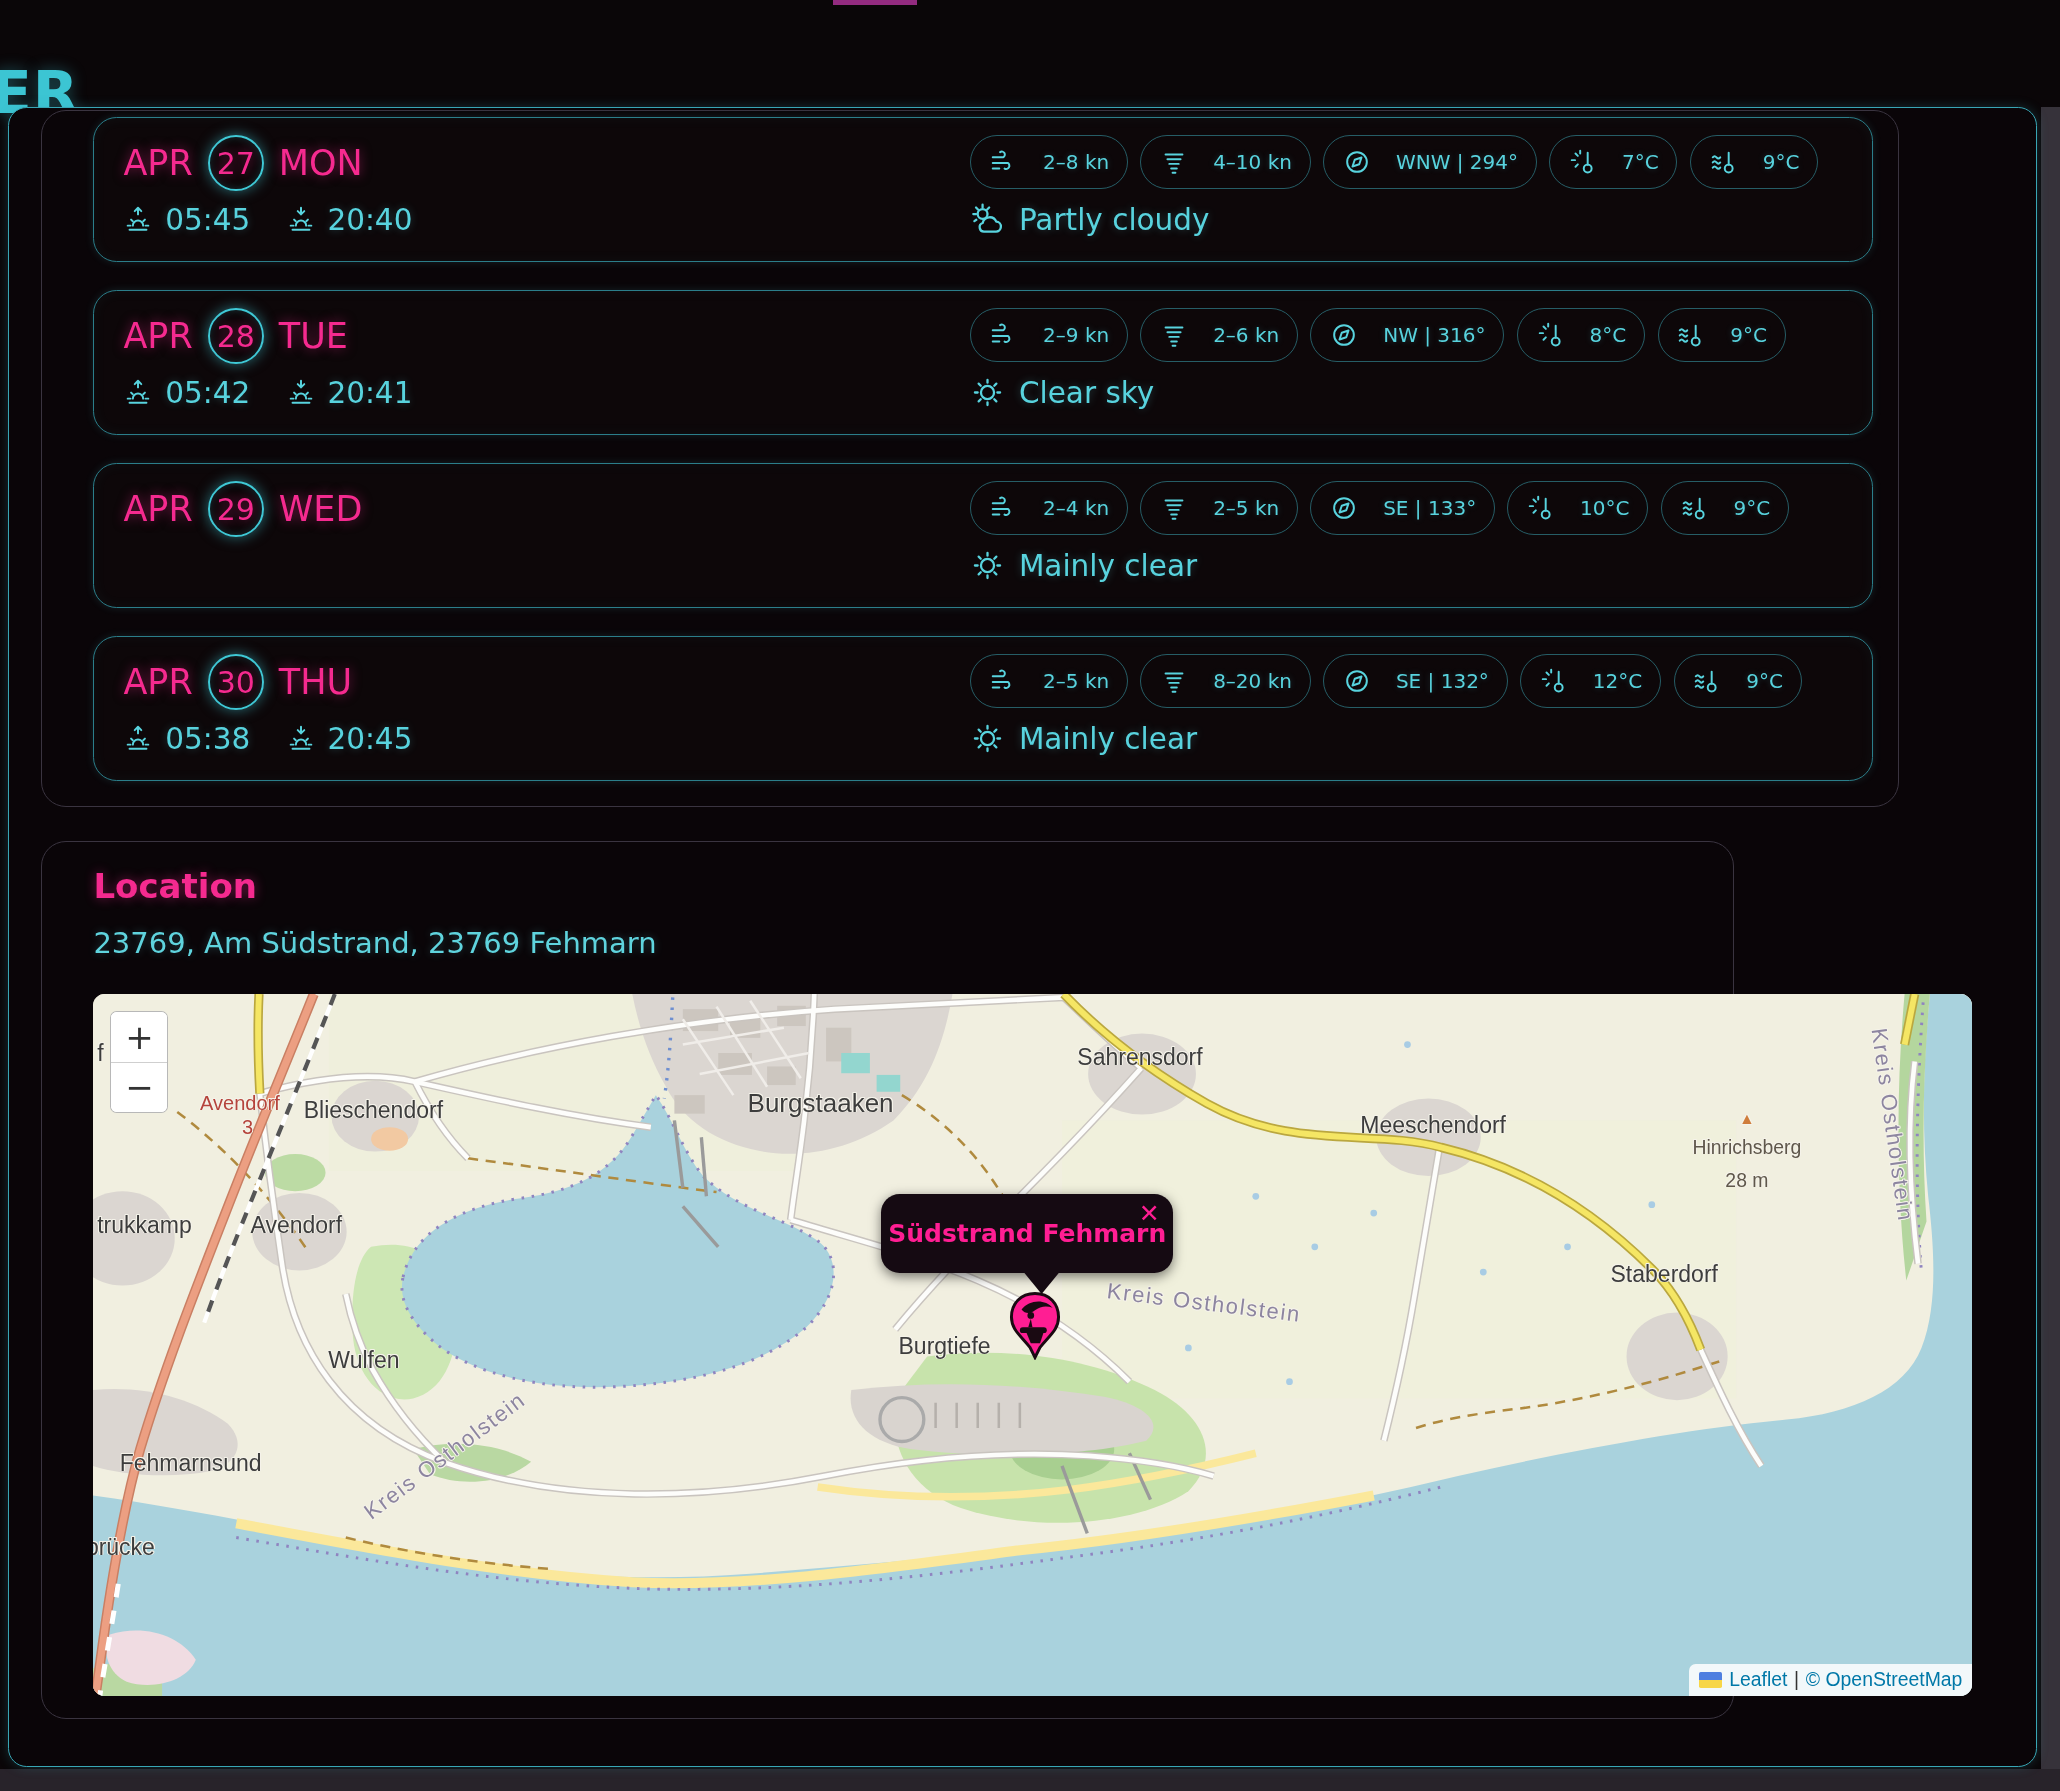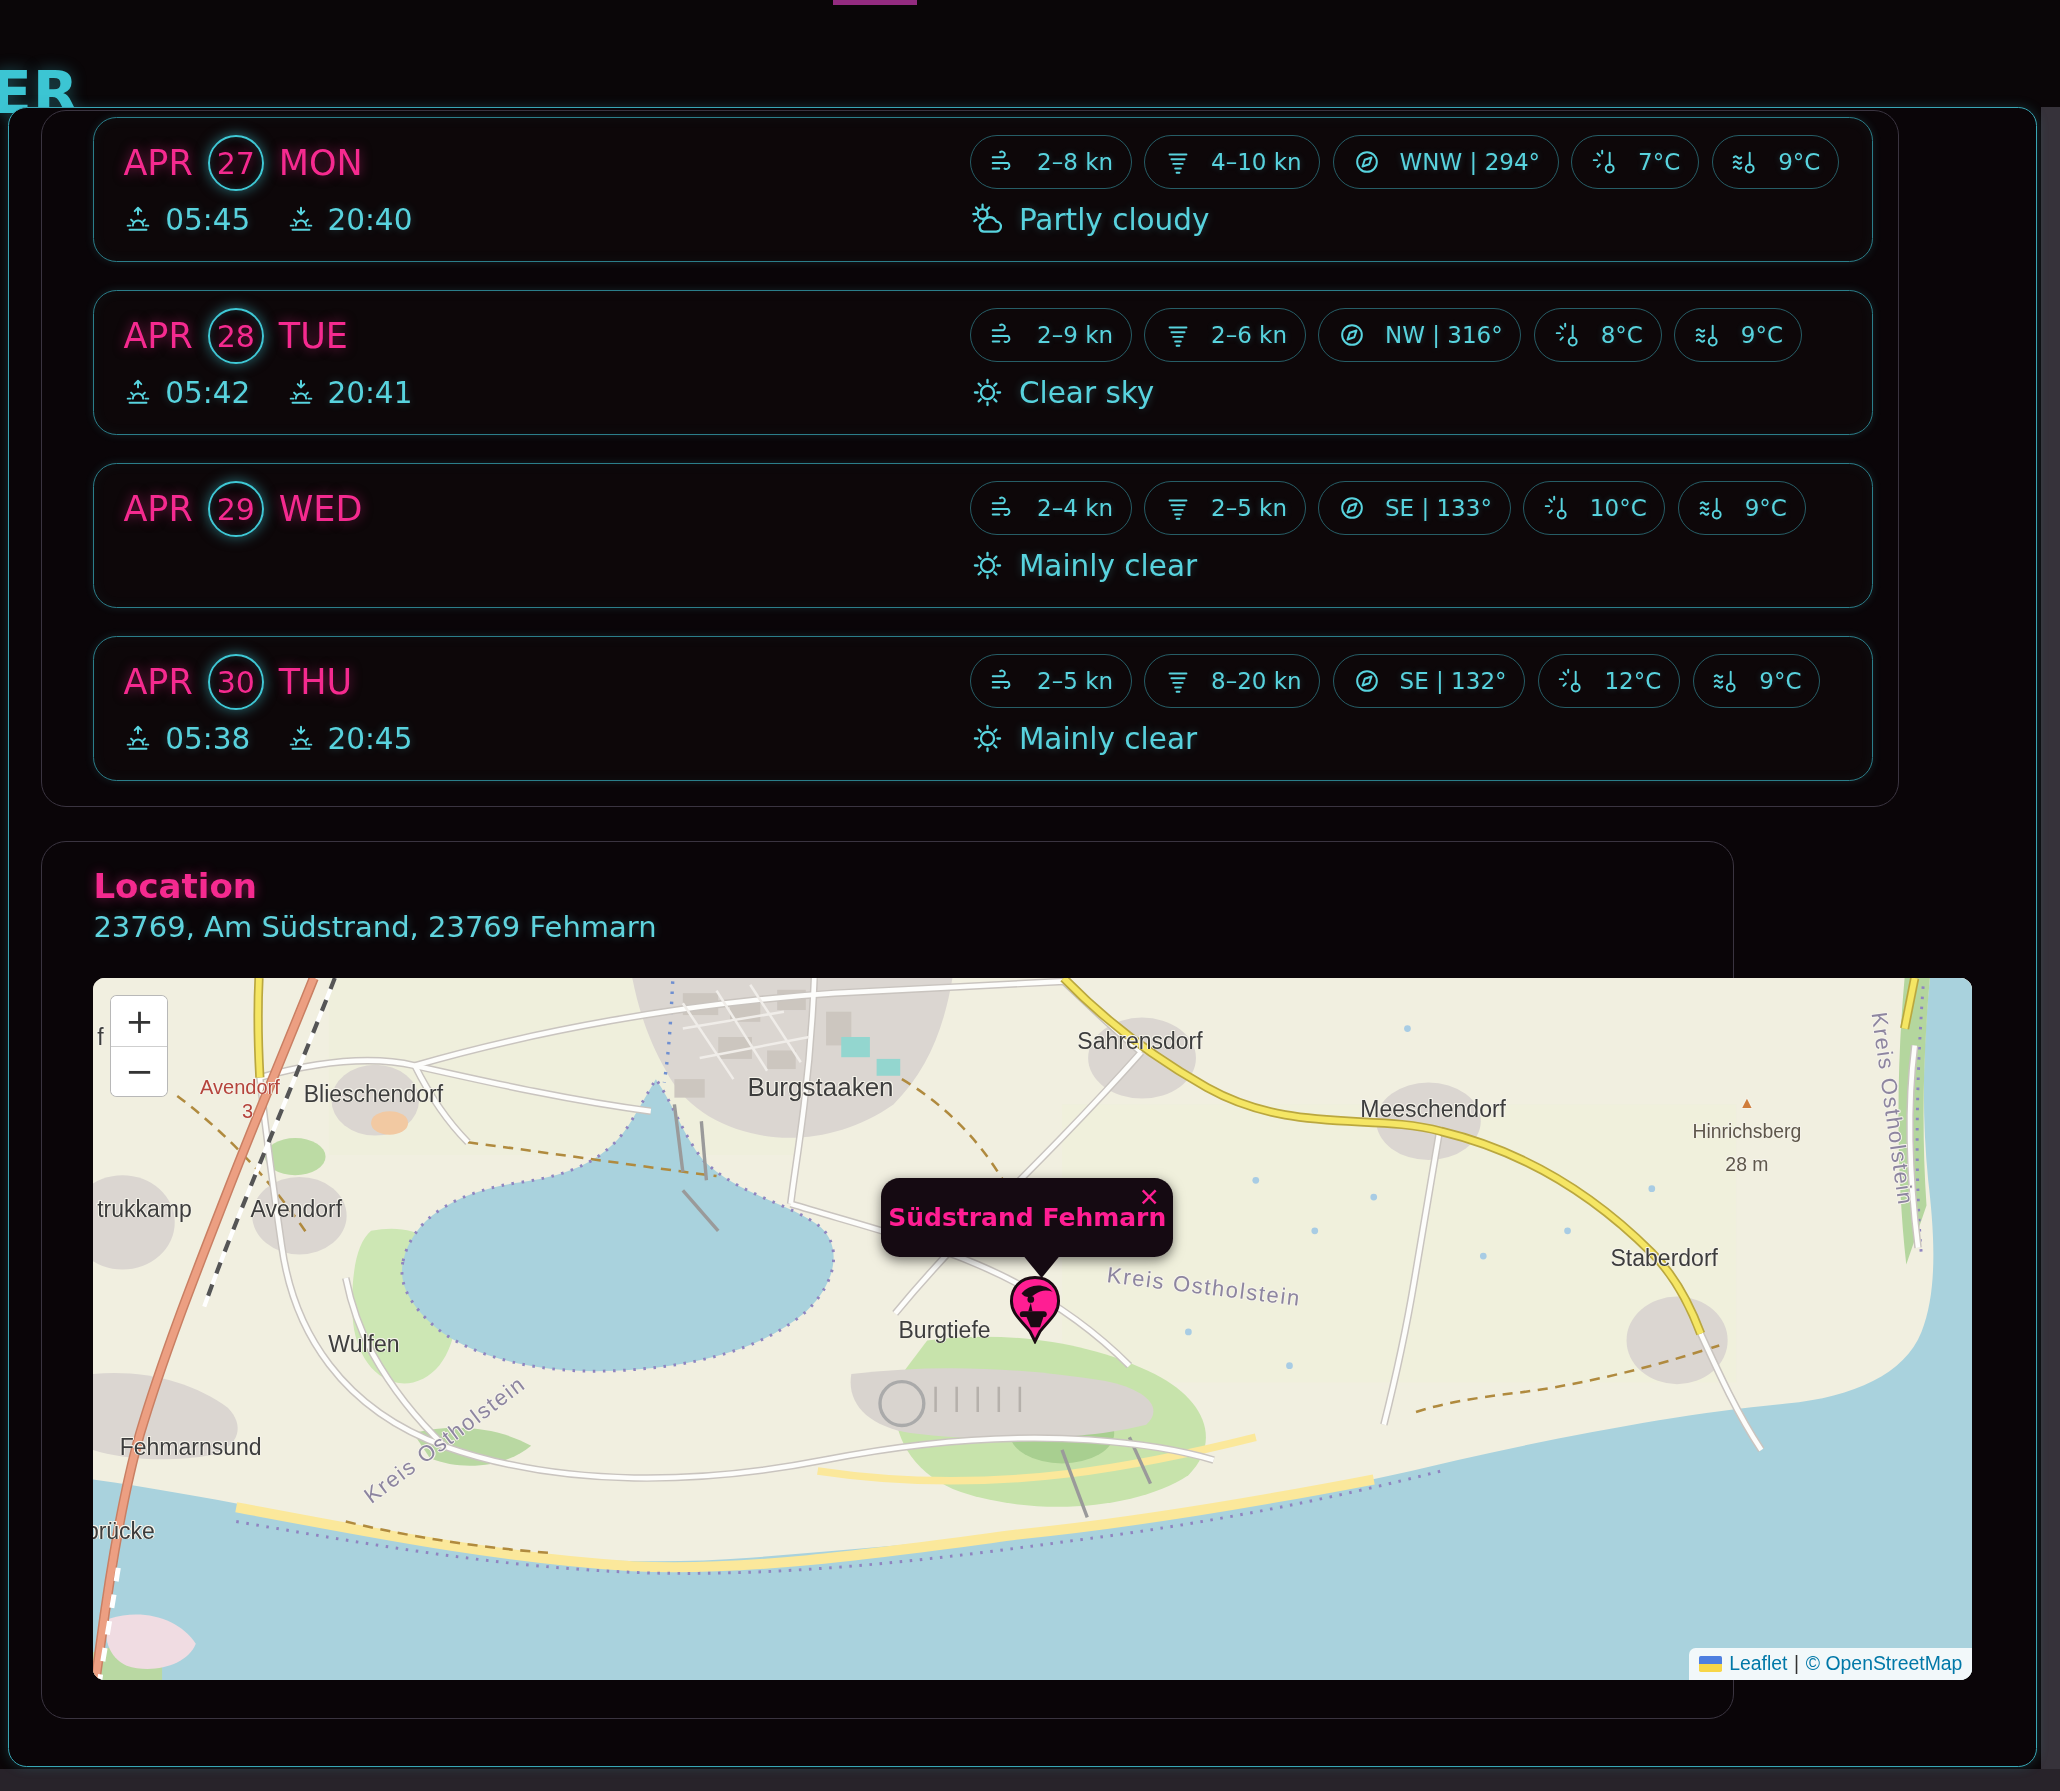--- a/index.html
+++ b/index.html
@@ -27,31 +27,31 @@
   .date-row{display:flex;align-items:center;gap:15px;color:#f52a8f;font-size:35px;
     text-shadow:0 0 11.8px rgba(245,42,143,.5);}
   .day-circle{width:52px;height:52px;border:2.1px solid #3fc9d6;border-radius:50%;flex:0 0 auto;
     display:flex;align-items:center;justify-content:center;font-size:30px;color:#f52a8f;
     box-shadow:0 0 13.5px rgba(63,201,214,.55), inset 0 0 8.4px rgba(63,201,214,.2);}
   .sun-row{margin-top:11.8px;display:flex;align-items:center;gap:11.8px;font-size:29.5px;color:#58d3de;
     text-shadow:0 0 8.4px rgba(88,211,222,.3);}
   .sun-gap{width:11.8px;}
   .badges{display:flex;align-items:center;gap:12.6px;}
   .badge{height:54px;box-sizing:border-box;border:1.7px solid #265d66;border-radius:29px;padding:0 17.7px;
-    display:inline-flex;align-items:center;gap:18px;font-size:23px;color:#58d3de;white-space:nowrap;
+    display:inline-flex;align-items:center;gap:24px;font-size:20px;color:#58d3de;white-space:nowrap;
     text-shadow:0 0 6.7px rgba(88,211,222,.25);}
   .condition{margin-top:13px;display:flex;align-items:center;gap:13.5px;font-size:29.5px;color:#58d3de;
     text-shadow:0 0 8.4px rgba(88,211,222,.3);}
   .wicon{width:30px;height:30px;stroke:#58d3de;fill:none;stroke-width:2.1;stroke-linecap:round;stroke-linejoin:round;flex:0 0 auto;}
   .wicon-lg{width:35px;height:35px;}
 
   
   .location-section{left:32px;top:733px;width:1693px;height:878px;padding:23.6px 0 0 51px;}
   .location-heading{font-size:34px;font-weight:700;color:#f52a8f;text-shadow:0 0 11.8px rgba(245,42,143,.45);}
-  .location-address{margin-top:4px;font-size:29px;color:#5fd4de;text-shadow:0 0 8.4px rgba(95,212,222,.3);}
+  .location-address{margin-top:20px;font-size:29px;color:#5fd4de;text-shadow:0 0 8.4px rgba(95,212,222,.3);}
   .map{position:relative;margin-top:34px;width:1879px;height:702px;border-radius:11.8px;overflow:hidden;
     background:#f1efe0;}
   .map svg.basemap{position:absolute;inset:0;width:100%;height:100%;}
 
   .map-label{position:absolute;transform:translate(-50%,-50%);white-space:nowrap;
     font-family:"Liberation Sans","DejaVu Sans",sans-serif;font-size:23px;color:#3d3d3d;
     text-shadow:0.8px 0 0 #f5f3ea,-0.8px 0 0 #f5f3ea,0 0.8px 0 #f5f3ea,0 -0.8px 0 #f5f3ea,0.8px 0.8px 0 #f5f3ea,-0.8px -0.8px 0 #f5f3ea,0.8px -0.8px 0 #f5f3ea,-0.8px 0.8px 0 #f5f3ea;}
   .map-label.town-lg{font-size:26px;}
   .map-label.edge-left{transform:translateY(-50%);}
   .map-label.admin{color:#8d85a0;font-size:22px;letter-spacing:1.7px;}

